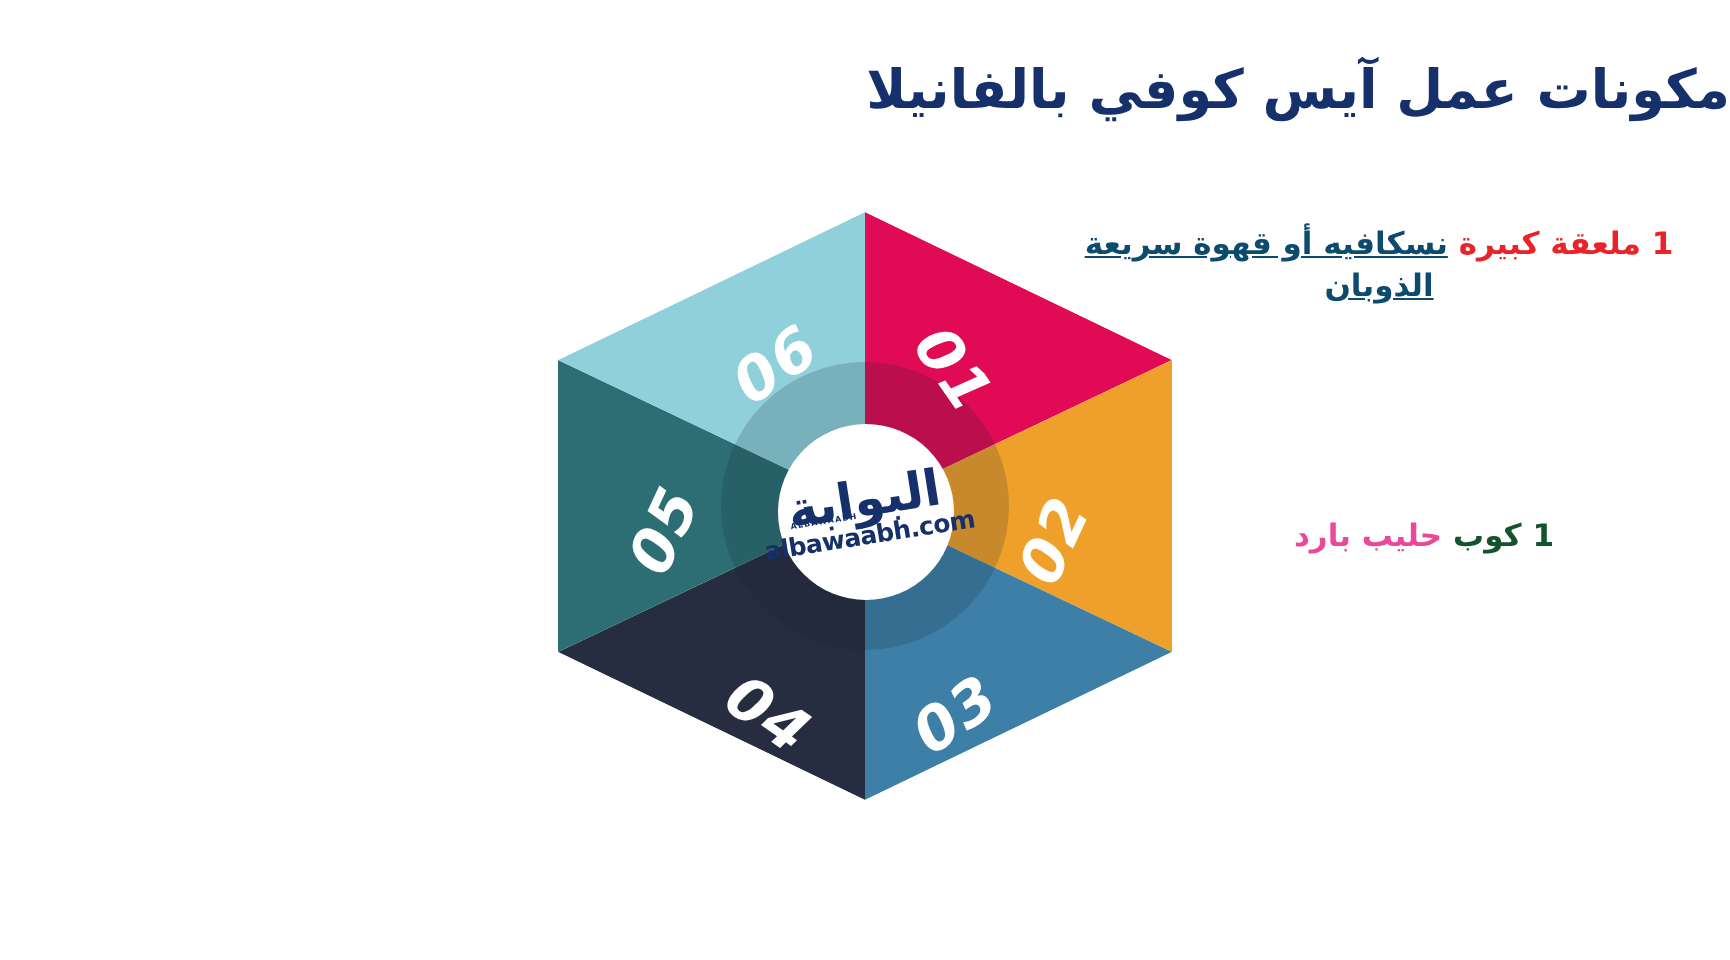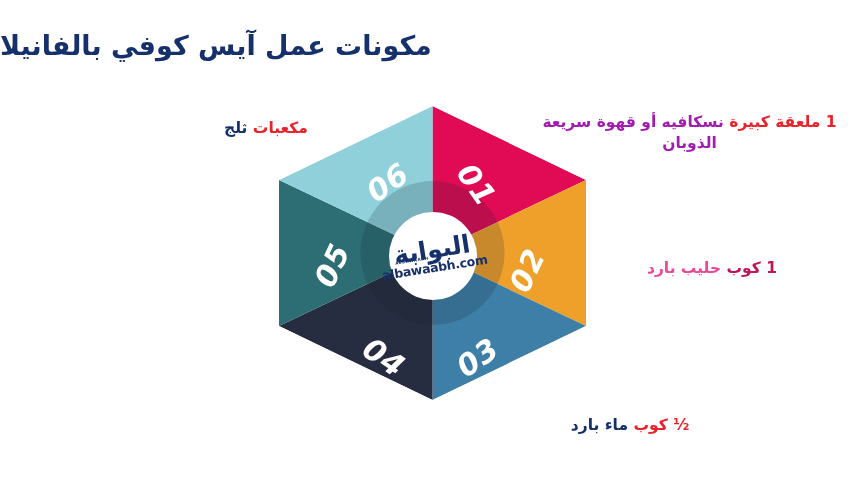--- a/index.html
+++ b/index.html
@@ -21,21 +21,21 @@
     width: 865px;
     height: 480px;
   }
 
   
   .title {
     position: absolute;
     top: 12px;
     left: 0;
     width: 865px;
-    text-align: left;
+    text-align: right;
     font-size: 27px;
     font-weight: bold;
     color: #15306b;
     letter-spacing: 0px;
     direction: rtl;
     white-space: nowrap;
   }
 
   
   .wheel {
@@ -179,33 +179,25 @@
     <div class="logo-circle"></div>
     <div class="logo-inner">
       <div class="logo-main">البوابة</div>
       <div class="logo-sub">albawaabh.com</div>
     </div>
     <div class="logo-tiny">ALBAWAABH</div>
   </div>
 
   <div class="label lbl-01">
     <span class="hl" style="color: rgb(232, 35, 42); margin-top: 48px;">1 ملعقة كبيرة</span>
-    <span class="rest" style="color: #a21caf;">نسكافيه أو قهوة سريعة الذوبان</span>
+    <span class="rest" style="color: #0c4a6e; text-decoration: underline;">نسكافيه أو قهوة سريعة الذوبان</span>
   </div>
 
   <div class="label lbl-02">
-    <span class="hl" style="color: #be185d;">1 كوب</span>
+    <span class="hl" style="color: #14532d;">1 كوب</span>
     <span class="rest" style="color: #ec4899;">حليب بارد</span>
   </div>
 
-  <div class="label lbl-03">
-    <span class="hl" style="color: rgb(232, 35, 42);">½ كوب</span>
-    <span class="rest" style="color: rgb(21, 48, 107);">ماء بارد</span>
-  </div>
-
-
-
-  <div class="label lbl-06">
-    <span class="hl" style="color: rgb(232, 35, 42);">مكعبات</span>
-    <span class="rest" style="color: rgb(21, 48, 107);">ثلج</span>
-  </div>
+
+
+
 
 </div>
 
 </body></html>

